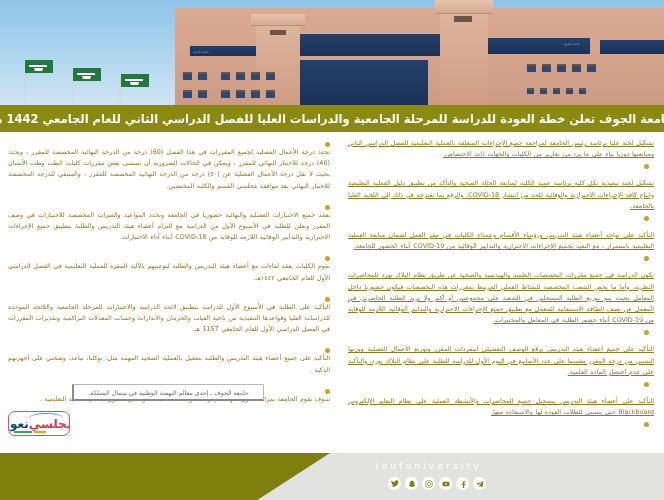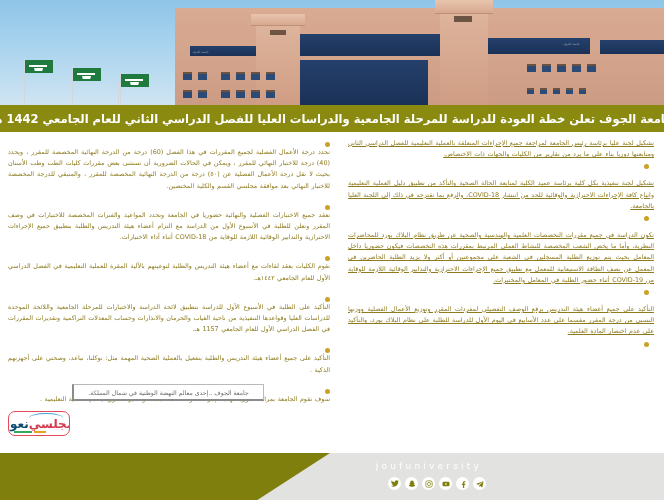--- a/index.html
+++ b/index.html
@@ -318,25 +318,33 @@
         <div class="bullet">
           <span class="dot"></span>
           <span class="txt">تشكيل لجنة عليا برئاسة رئيس الجامعة لمراجعة جميع الإجراءات المتعلقة بالعملية التعليمية للفصل الدراسي الثاني ومتابعتها دوريا بناء على ما يرد من تقارير من الكليات والجهات ذات الاختصاص.</span>
         </div>
         <div class="bullet">
           <span class="dot"></span>
           <span class="txt">تشكيل لجنة تنفيذية بكل كلية برئاسة عميد الكلية لمتابعة الحالة الصحية والتأكد من تطبيق دليل العملية التعليمية واتباع كافة الإجراءات الاحترازية والوقائية للحد من انتشار COVID-18، والرفع بما تقترحه في ذلك إلى اللجنة العليا بالجامعة.</span>
         </div>
         <div class="bullet">
           <span class="dot"></span>
+          <span class="txt">التأكيد على تواجد أعضاء هيئة التدريس ورؤساء الأقسام وعمداء الكليات في مقر العمل لضمان متابعة العملية التعليمية باستمرار ، مع التقيد بجميع الإجراءات الاحترازية والتدابير الوقائية من COVID-19 أثناء الحضور للجامعة.</span>
+        </div>
+        <div class="bullet">
+          <span class="dot"></span>
           <span class="txt">تكون الدراسة في جميع مقررات التخصصات العلمية والهندسية والصحية عن طريق نظام البلاك بورد للمحاضرات النظرية، وأما ما يخص الشعب المخصصة للنشاط العملي المرتبط بمقررات هذه التخصصات فيكون حضوريا داخل المعامل بحيث يتم توزيع الطلبة المسجلين في الشعبة على مجموعتين أو أكثر ولا يزيد الطلبة الحاضرين في المعمل عن نصف الطاقة الاستيعابية للمعمل مع تطبيق جميع الإجراءات الاحترازية والتدابير الوقائية اللازمة للوقاية من COVID-19 أثناء حضور الطلبة في المعامل والمختبرات.</span>
         </div>
         <div class="bullet">
           <span class="dot"></span>
           <span class="txt">التأكيد على جميع أعضاء هيئة التدريس برفع الوصف التفصيلي لمفردات المقرر وتوزيع الأعمال الفصلية ووزنها النسبي من درجة المقرر مقسما على عدد الأسابيع في اليوم الأول للدراسة للطلبة على نظام البلاك بورد، والتأكيد على عدم اختصار المادة العلمية.</span>
+        </div>
+        <div class="bullet">
+          <span class="dot"></span>
+          <span class="txt">التأكيد على أعضاء هيئة التدريس بتسجيل جميع المحاضرات والأنشطة العملية على نظام التعلم الإلكتروني Blackboard حتى يتسنى للطلاب العودة لها والاستفادة منها.</span>
         </div>
       </div>
     <div class="col col-left" id="col-left">
         <div class="bullet">
           <span class="dot"></span>
           <span class="txt">تحدد درجة الأعمال الفصلية لجميع المقررات في هذا الفصل (60) درجة من الدرجة النهائية المخصصة للمقرر ، ويحدد (40) درجة للاختبار النهائي للمقرر ، ويمكن في الحالات الضرورية أن تستثنى بعض مقررات كليات الطب وطب الأسنان بحيث لا تقل درجة الأعمال الفصلية عن (٥٠) درجة من الدرجة النهائية المخصصة للمقرر ، والمتبقي للدرجة المخصصة للاختبار النهائي بعد موافقة مجلسي القسم والكلية المختصين.</span>
         </div>
         <div class="bullet">
           <span class="dot"></span>
           <span class="txt">تعقد جميع الاختبارات الفصلية والنهائية حضوريا في الجامعة وتحدد المواعيد والفترات المخصصة للاختبارات في وصف المقرر وتعلن للطلبة في الأسبوع الأول من الدراسة مع التزام أعضاء هيئة التدريس والطلبة بتطبيق جميع الإجراءات الاحترازية والتدابير الوقائية اللازمة للوقاية من COVID-18 أثناء أداء الاختبارات.</span>

